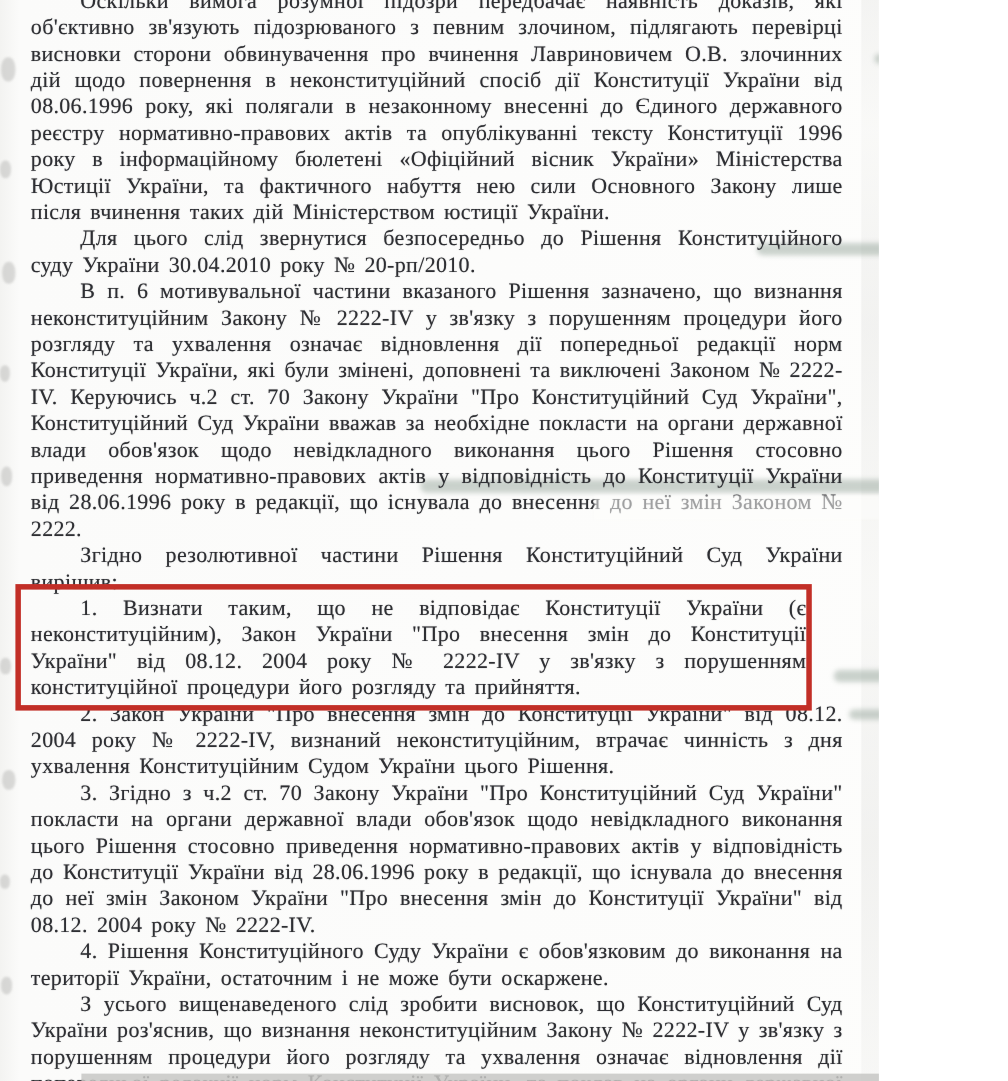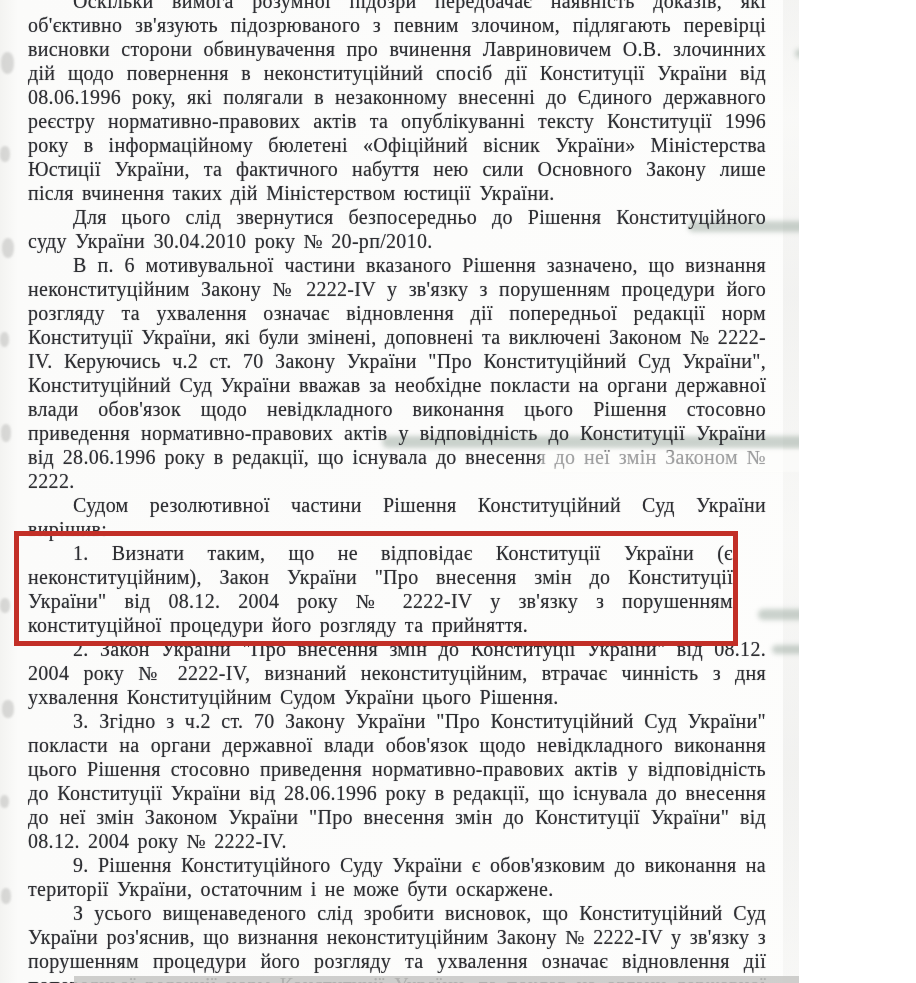--- a/index.html
+++ b/index.html
@@ -111,22 +111,22 @@
   <div class="artifact ghost" style="left:772px; top:645px; width:100px; height:9px;"></div>
 
   <div class="artifact fade-patch" style="left:540px; top:450px; width:352px; height:22px;"></div>
 
   <div class="artifact bottom-band" style="left:74px; top:976px; width:842px; height:7px;"></div>
 
   <div class="doc-body">
     <p>Оскільки вимога розумної підозри передбачає наявність доказів, які об'єктивно зв'язують підозрюваного з певним злочином, підлягають перевірці висновки сторони обвинувачення про вчинення Лавриновичем О.В. злочинних дій щодо повернення в неконституційний спосіб дії Конституції України від 08.06.1996 року, які полягали в незаконному внесенні до Єдиного державного реєстру нормативно-правових актів та опублікуванні тексту Конституції 1996 року в інформаційному бюлетені «Офіційний вісник України» Міністерства Юстиції України, та фактичного набуття нею сили Основного Закону лише після вчинення таких дій Міністерством юстиції України.</p>
     <p>Для цього слід звернутися безпосередньо до Рішення Конституційного суду України 30.04.2010 року № 20-рп/2010.</p>
     <p>В п. 6 мотивувальної частини вказаного Рішення зазначено, що визнання неконституційним Закону № 2222-IV у зв'язку з порушенням процедури його розгляду та ухвалення означає відновлення дії попередньої редакції норм Конституції України, які були змінені, доповнені та виключені Законом № 2222-IV. Керуючись ч.2 ст. 70 Закону України "Про Конституційний Суд України", Конституційний Суд України вважав за необхідне покласти на органи державної влади обов'язок щодо невідкладного виконання цього Рішення стосовно приведення нормативно-правових актів у відповідність до Конституції України від 28.06.1996 року в редакції, що існувала до внесення до неї змін Законом № 2222.</p>
-    <p>Судом резолютивної частини Рішення Конституційний Суд України вирішив:</p>
+    <p>Згідно резолютивної частини Рішення Конституційний Суд України вирішив:</p>
     <p class="redbox" style="border-color: rgb(194, 47, 39);">1. Визнати таким, що не відповідає Конституції України (є неконституційним), Закон України "Про внесення змін до Конституції України" від 08.12. 2004 року № 2222-IV у зв'язку з порушенням конституційної процедури його розгляду та прийняття.</p>
     <p>2. Закон України "Про внесення змін до Конституції України" від 08.12. 2004 року № 2222-IV, визнаний неконституційним, втрачає чинність з дня ухвалення Конституційним Судом України цього Рішення.</p>
     <p>3. Згідно з ч.2 ст. 70 Закону України "Про Конституційний Суд України" покласти на органи державної влади обов'язок щодо невідкладного виконання цього Рішення стосовно приведення нормативно-правових актів у відповідність до Конституції України від 28.06.1996 року в редакції, що існувала до внесення до неї змін Законом України "Про внесення змін до Конституції України" від 08.12. 2004 року № 2222-IV.</p>
-    <p>9. Рішення Конституційного Суду України є обов'язковим до виконання на території України, остаточним і не може бути оскаржене.</p>
+    <p>4. Рішення Конституційного Суду України є обов'язковим до виконання на території України, остаточним і не може бути оскаржене.</p>
     <p>З усього вищенаведеного слід зробити висновок, що Конституційний Суд України роз'яснив, що визнання неконституційним Закону № 2222-IV у зв'язку з порушенням процедури його розгляду та ухвалення означає відновлення дії попередньої редакції норм Конституції України, та поклав на органи державної влади обов'язок приведення нормативно-правових актів у відповідність до Конституції України в редакції від 28.06.1996 року.</p>
     <p>П</p>
   </div>
 
 </div>
 
 </body></html>

